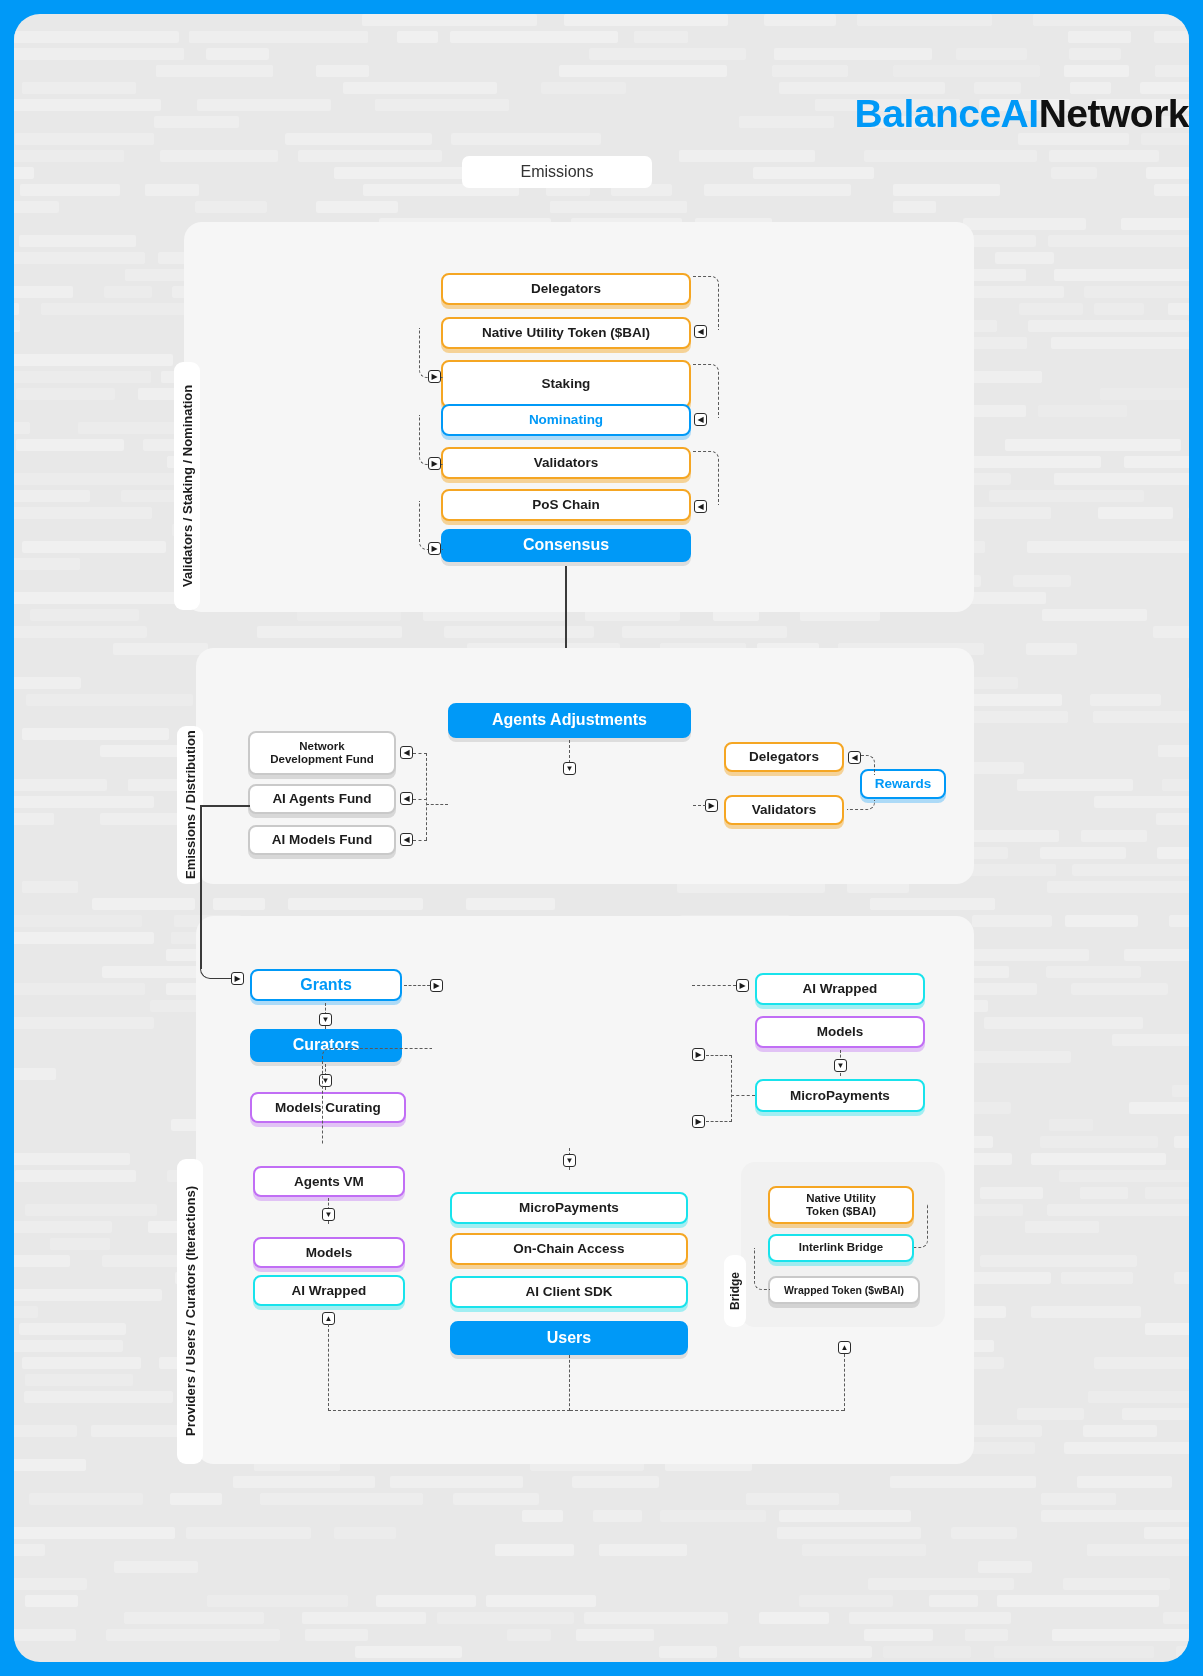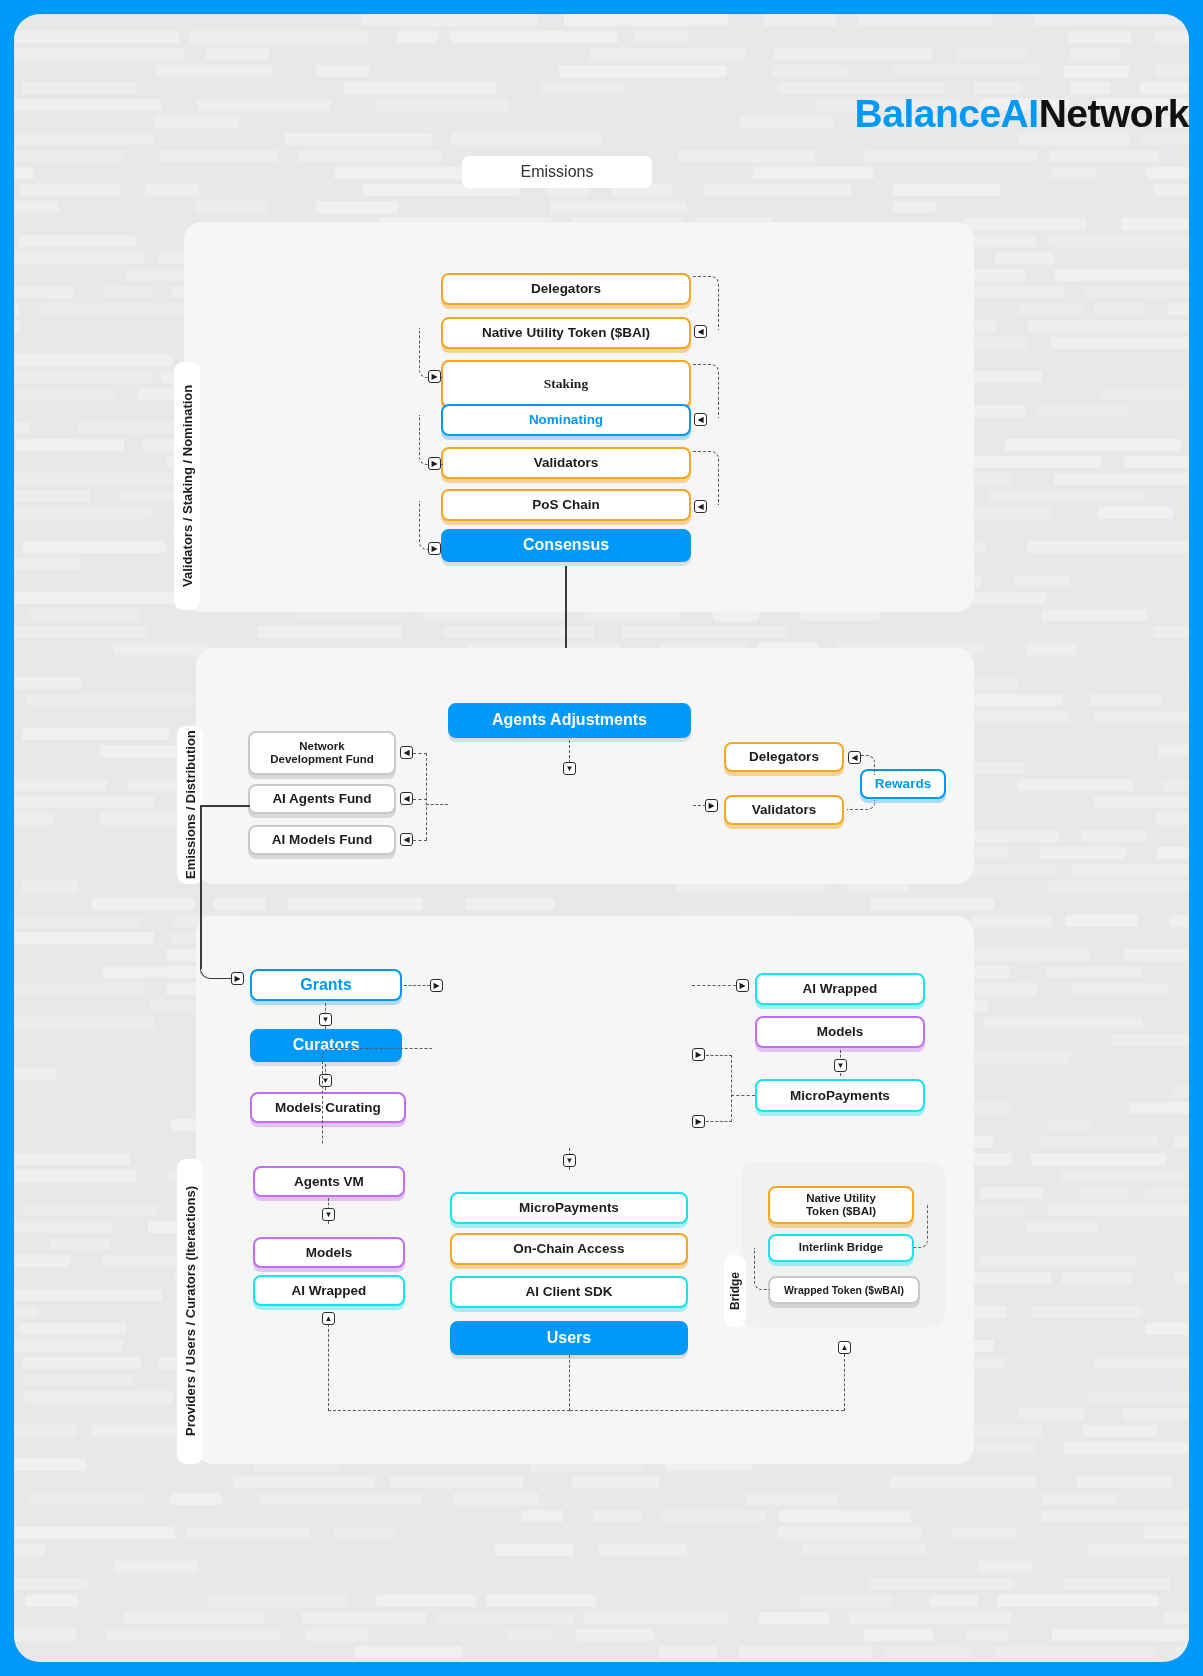--- a/index.html
+++ b/index.html
@@ -688,21 +688,21 @@
   </div>
 
   <div class="node orange" style="left:427px; top:259px; width:250px; height:32px;">
     <span>Delegators</span>
       </div>
 
   <div class="node orange" style="left:427px; top:303px; width:250px; height:32px;align-items:center;">
     <span>Native Utility Token ($BAI)</span>
       </div>
 
-  <div class="node orange" style="left:427px; top:346px; width:250px; height:48px;font-family:Liberation Serif, serif;">
+  <div class="node orange" style="left:427px; top:346px; width:250px; height:48px;">
     <span>Staking</span>
       </div>
 
   <div class="node blue txt-blue" style="left:427px; top:390px; width:250px; height:32px;">
     <span>Nominating</span>
       </div>
 
   <div class="node orange" style="left:427px; top:433px; width:250px; height:32px;">
     <span>Validators</span>
       </div>

